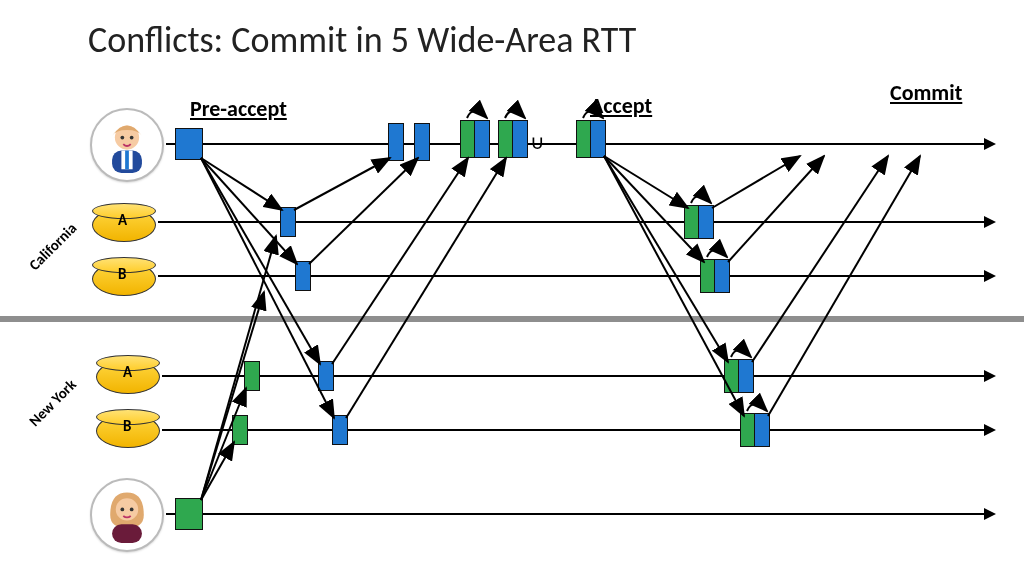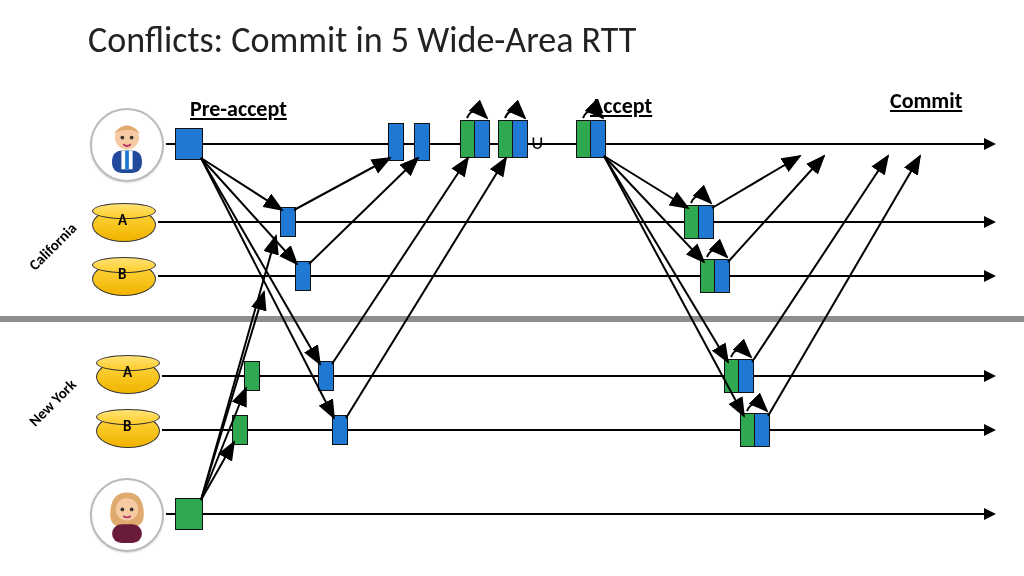--- a/index.html
+++ b/index.html
@@ -104,21 +104,21 @@
     pointer-events:none;
   }
 </style>
 </head>
 <body>
 
 <div class="title">Conflicts: Commit in 5 Wide-Area RTT</div>
 
 <div class="phase-label" style="left:190px; top:95px">Pre-accept</div>
 <div class="phase-label" style="left:590px; top:92px">Accept</div>
-<div class="phase-label" style="left:890px; top:87px">Commit</div>
+<div class="phase-label" style="left:890px; top:79px">Commit</div>
 
 <div class="avatar" style="left:90px; top:108px">
   <svg viewBox="0 0 60 60" width="56" height="56">
     <circle cx="30" cy="22" r="13" fill="#f6cba3"></circle>
     <path d="M14 20 q16 -22 32 0 q-4 -6 -16 -6 t-16 6z" fill="#e0a96e"></path>
     <circle cx="25" cy="22" r="2" fill="#333"></circle>
       <circle cx="35" cy="22" r="2" fill="#333"></circle>
     <path d="M26 29 q4 4 8 0" stroke="#b36" stroke-width="2" fill="none"></path>
     <rect x="14" y="36" width="32" height="24" rx="10" fill="#224a9c"></rect>
     <rect x="24" y="36" width="12" height="20" fill="#fff"></rect>

